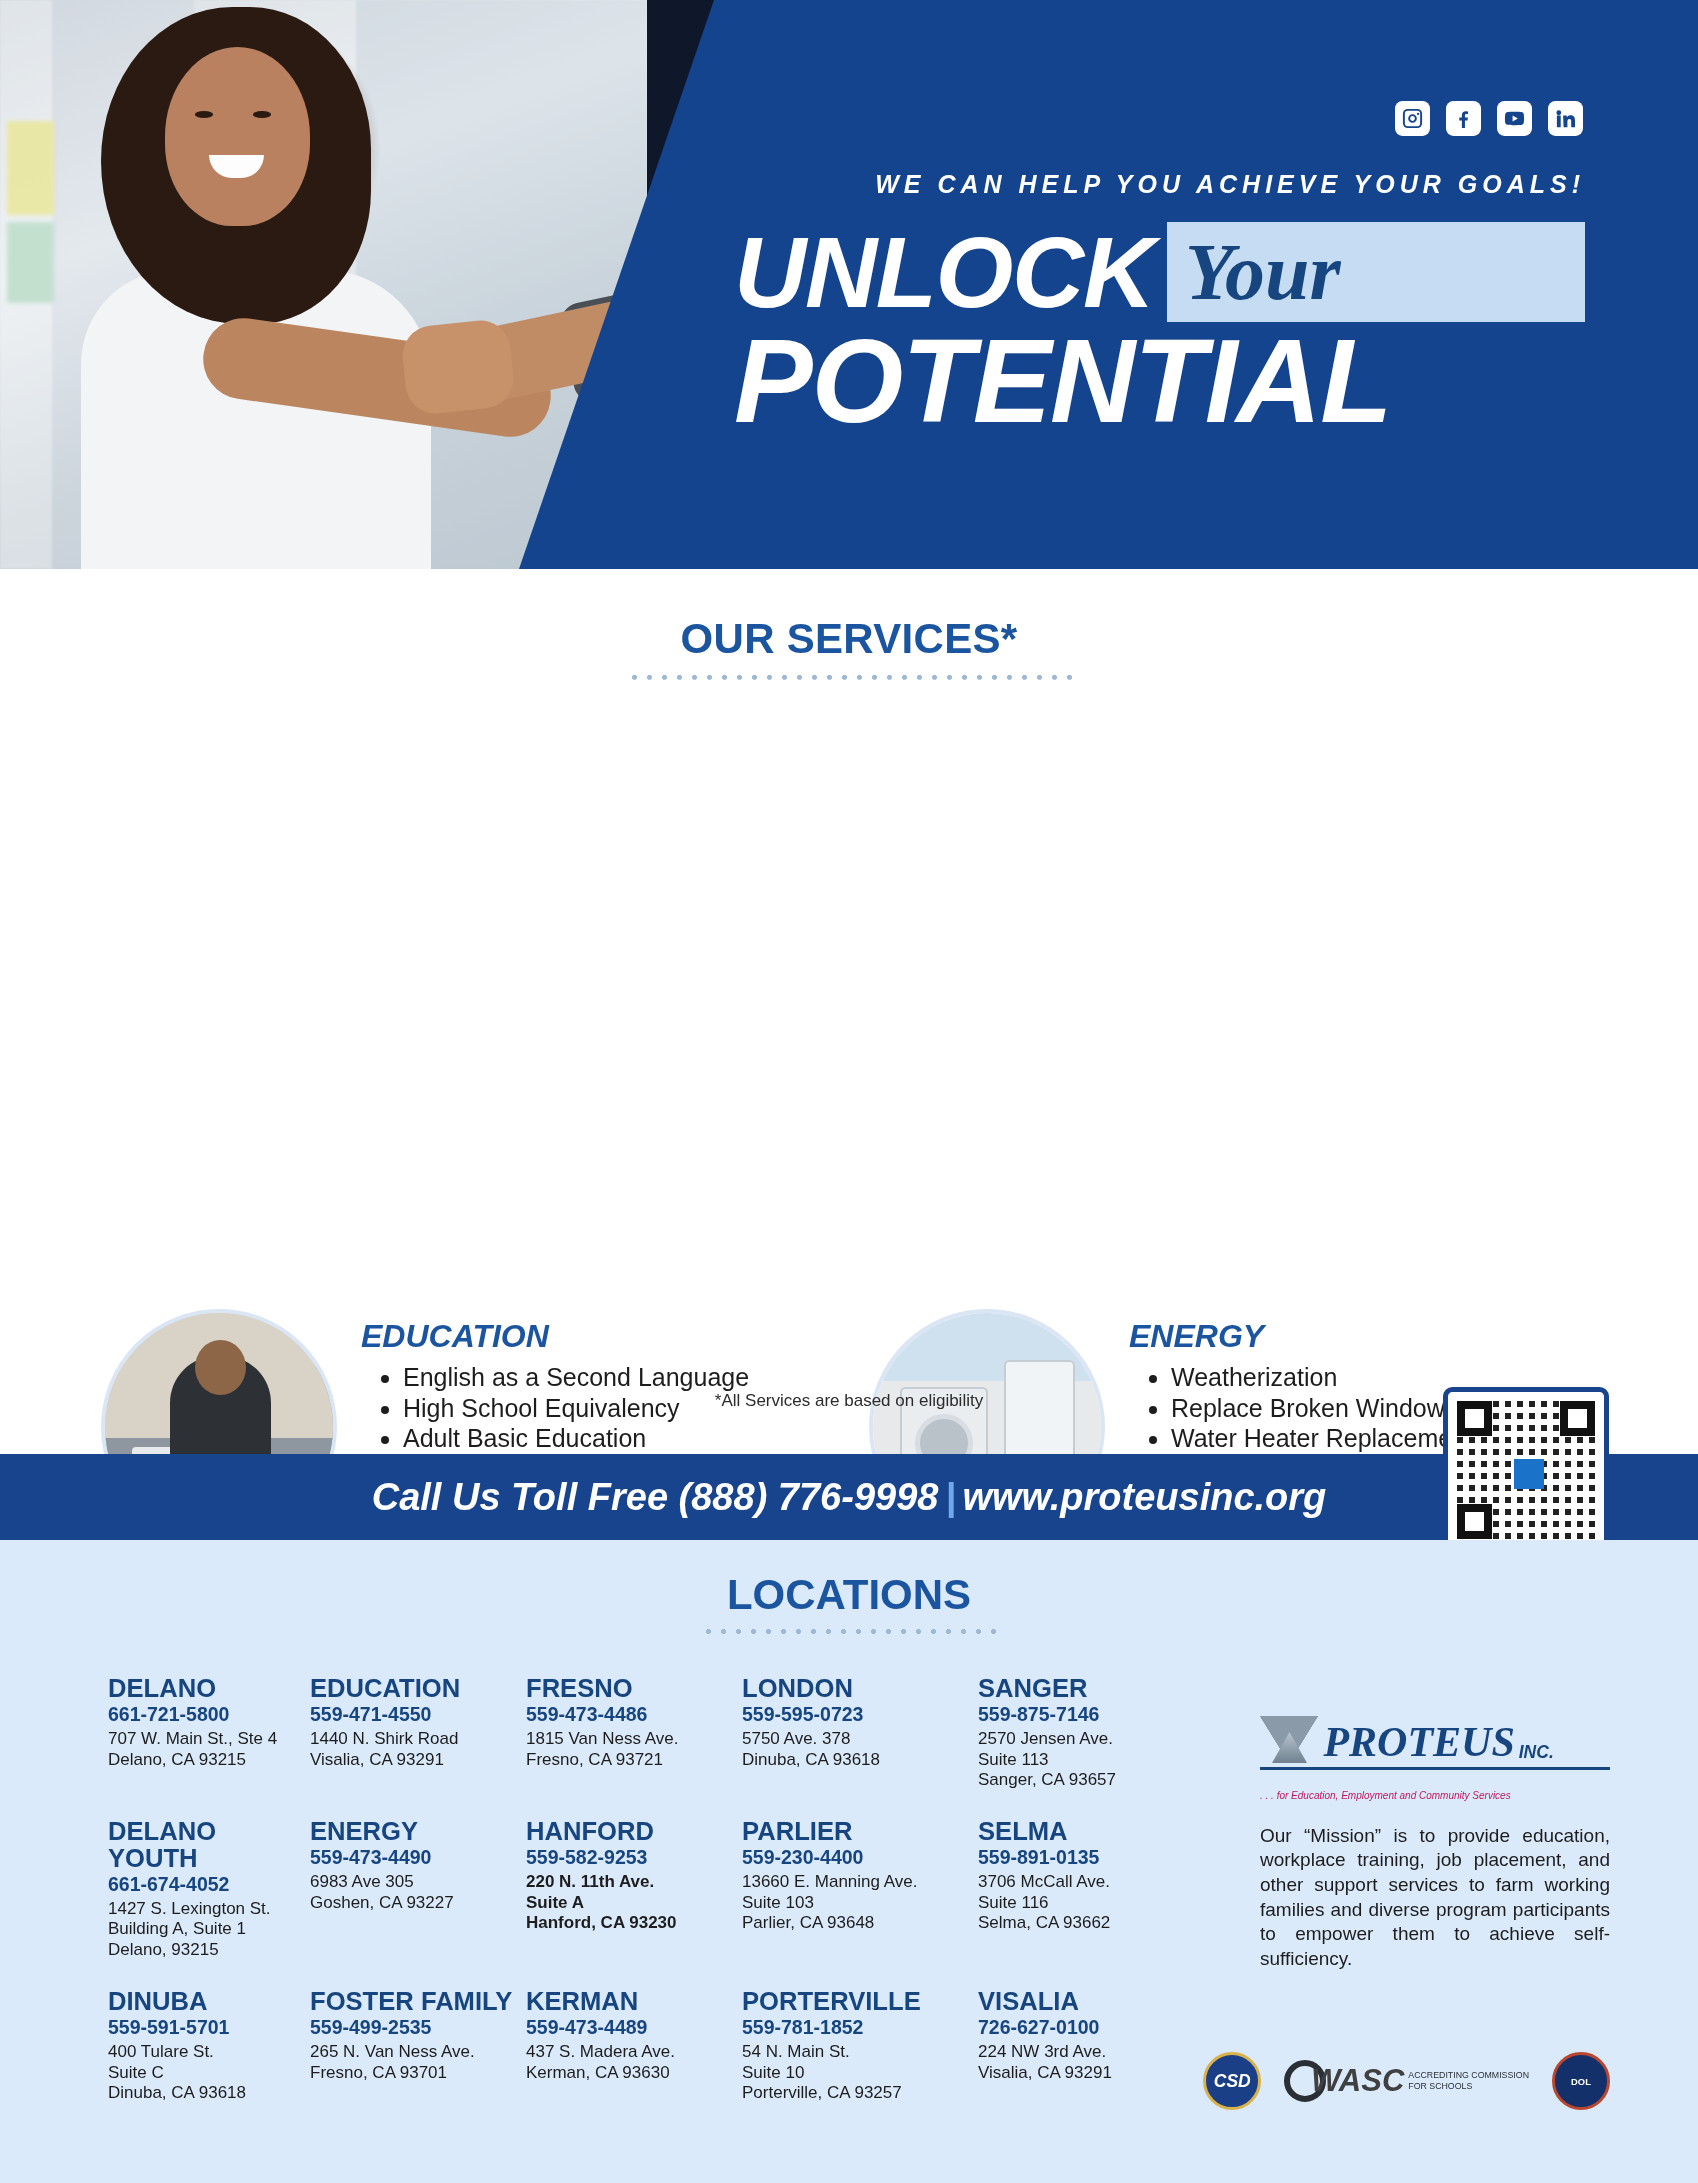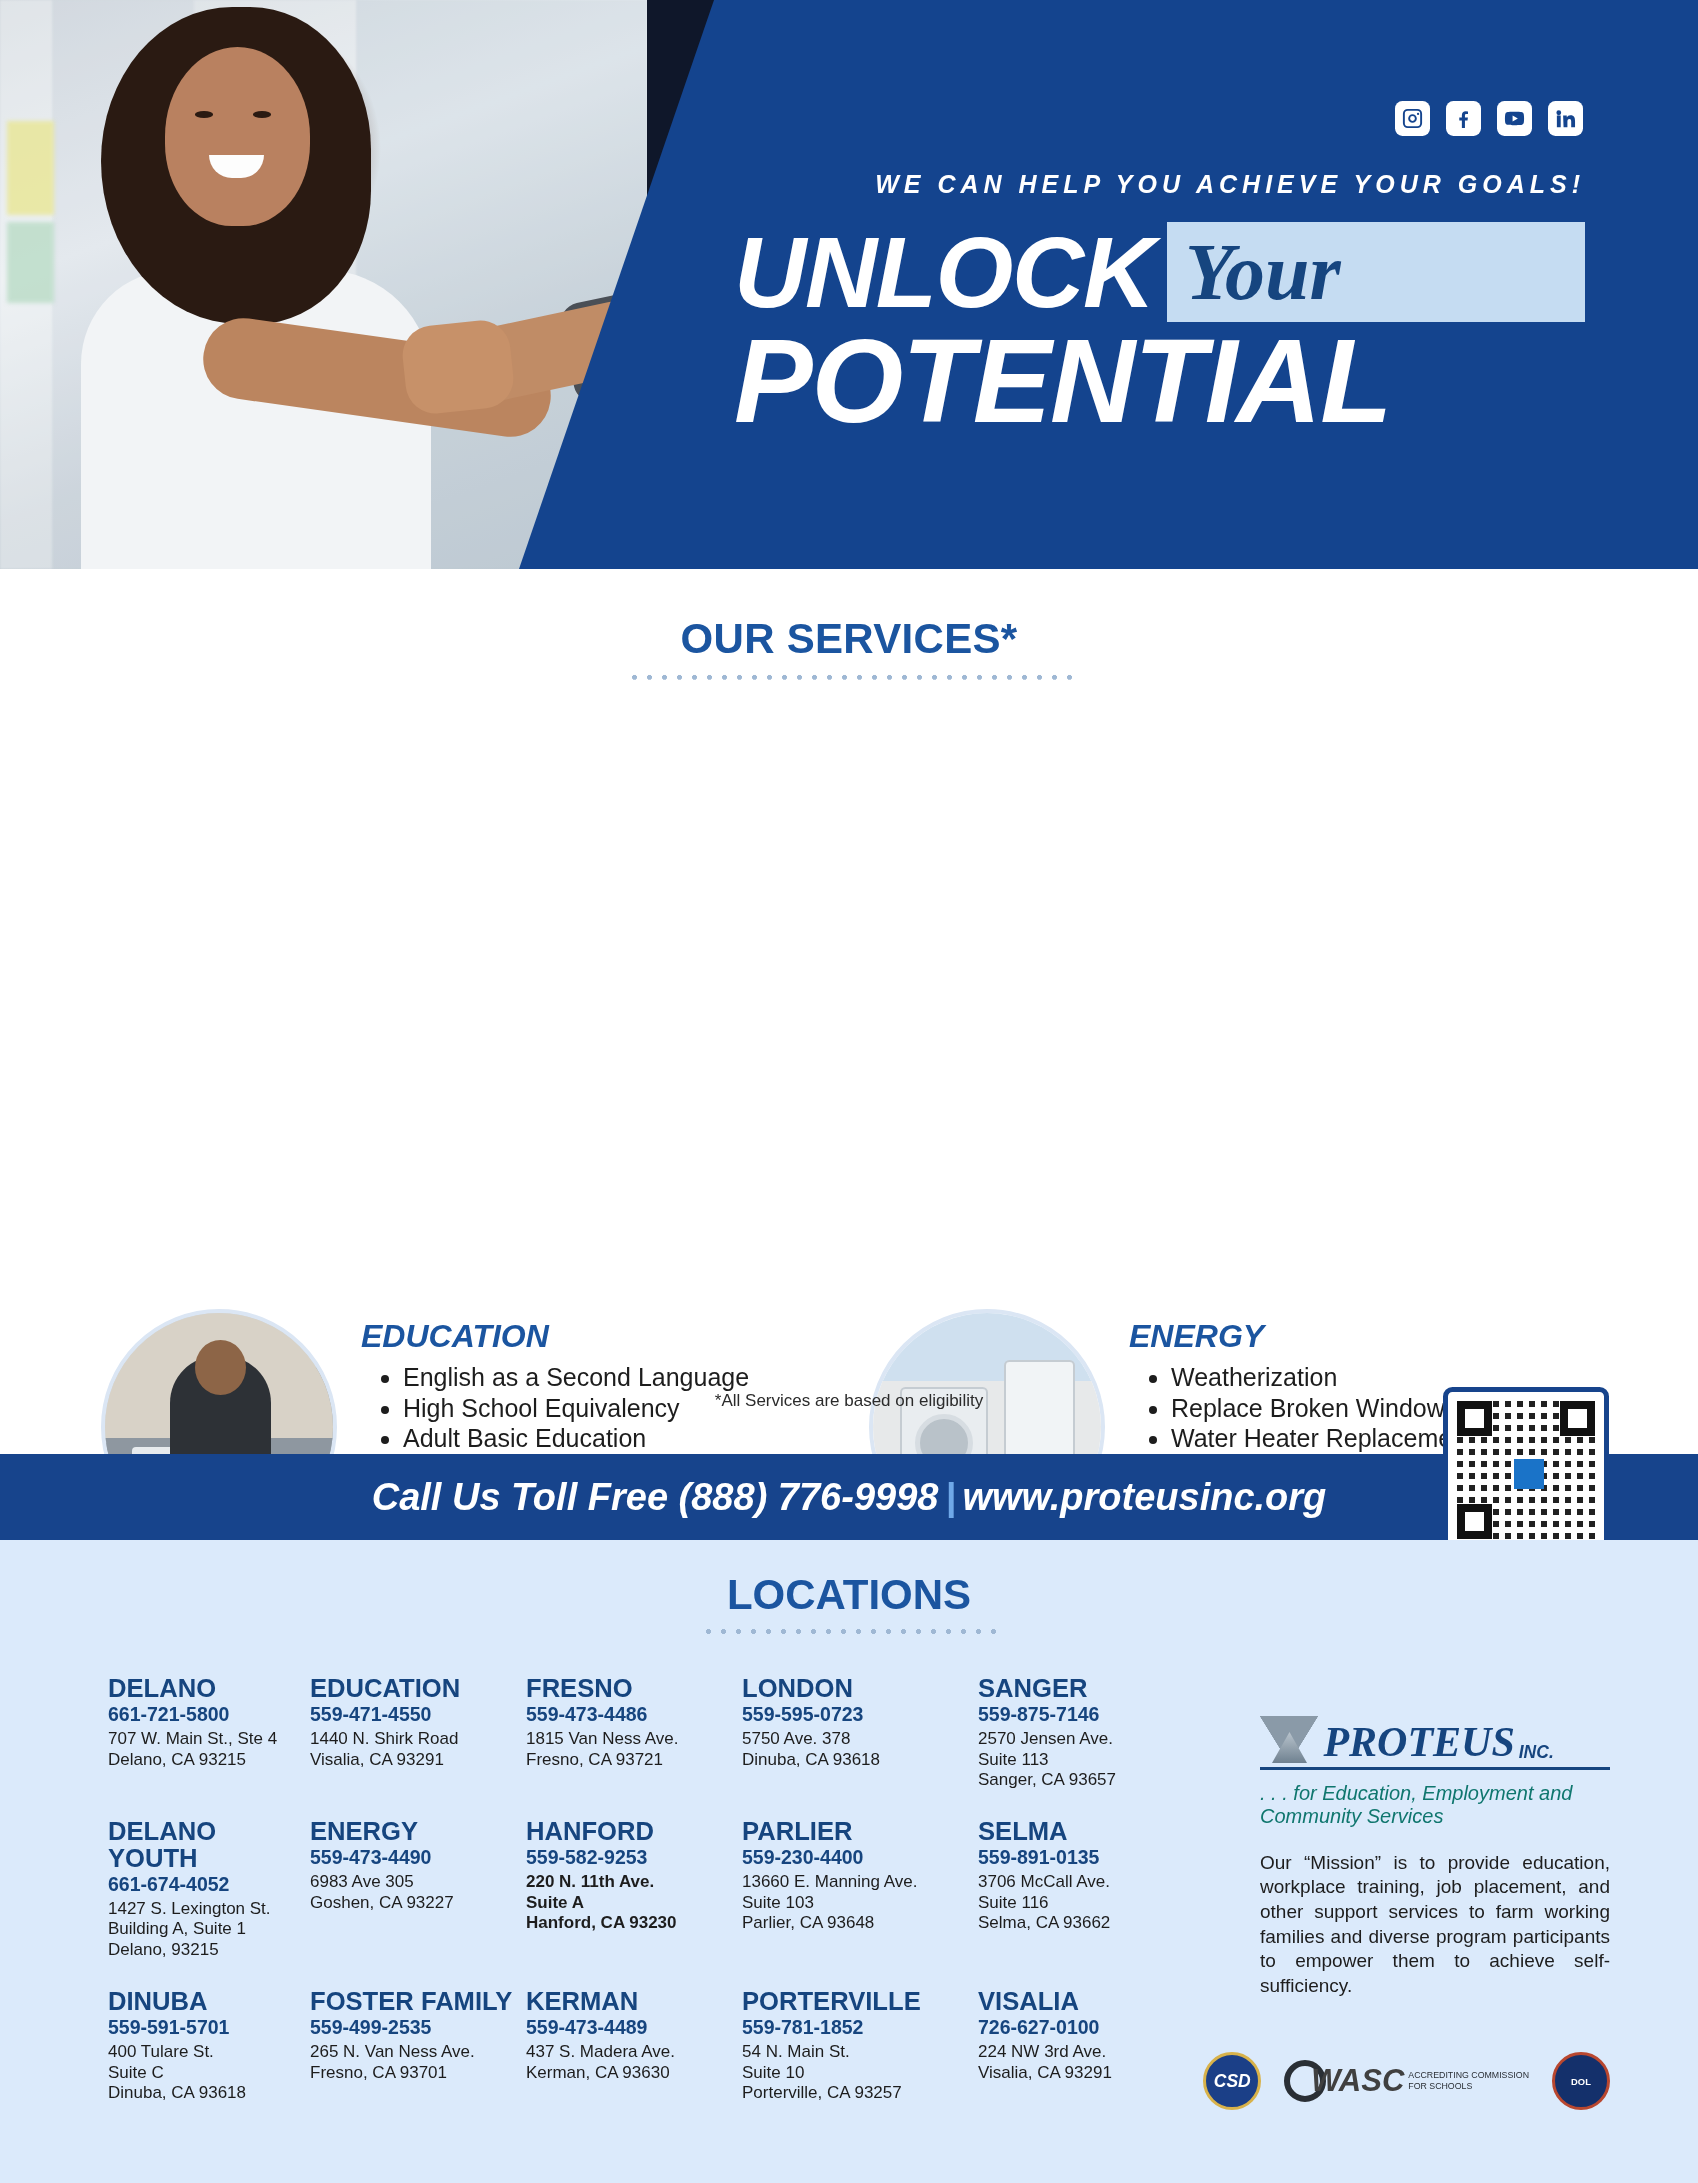--- a/index.html
+++ b/index.html
@@ -262,21 +262,21 @@
     content:""; position:absolute; left:12px; bottom:0; width:35px; height:31px;
     background: linear-gradient(to top, #6f8190, #b9c4cd);
     clip-path: polygon(50% 0, 100% 100%, 0 100%);
   }
   .brand-name {
     color:#16457f; font-family:"Liberation Serif", serif;
     font-size: 42px; font-weight: 700; font-style: italic; line-height:1;
   }
   .brand-inc { color:#16457f; font-size: 17.5px; font-weight:700; font-style:italic; margin-left:4px; }
   .brand-rule { height: 2.7px; background:#16457f; margin-top: 4px; }
-  .brand-tag { color:#0f766e; font-size: 20px; font-style: italic; margin-top: 12px; }
+  .brand-tag { color:#be185d; font-size: 10px; font-style: italic; margin-top: 20px; }
   .mission {
     margin-top: 23px; color:#1d1d1d; font-size: 19px; line-height:1.3; text-align: justify;
   }
   .seals { position:absolute; right: 88px; top: 512px; display:flex; align-items:center; gap: 23px; }
   .seal-c { width: 58px; height: 58px; border-radius:50%; background:#1b3f87; border:3.4px solid #d8b24a; display:flex;align-items:center;justify-content:center;color:#fff;font-size:17.5px;font-weight:800;font-style:italic;}
   .wasc { display:flex; align-items:center; }
   .wasc .ring { width: 42px; height: 42px; border-radius:50%; border: 6px solid #2a2f35; }
   .wasc .w1 { color:#404040; font-size: 31px; font-weight: 800; font-style: italic; margin-left:-15px; }
   .wasc .sub { font-size: 8.8px; color:#2a2f35; margin-left: 4px; line-height:1.2; }
   .seal-d { width: 58px; height: 58px; border-radius:50%; background:#14306b; border:3.4px solid #b9472f; display:flex;align-items:center;justify-content:center;color:#fff;font-size:9.4px;font-weight:700;text-align:center;}

